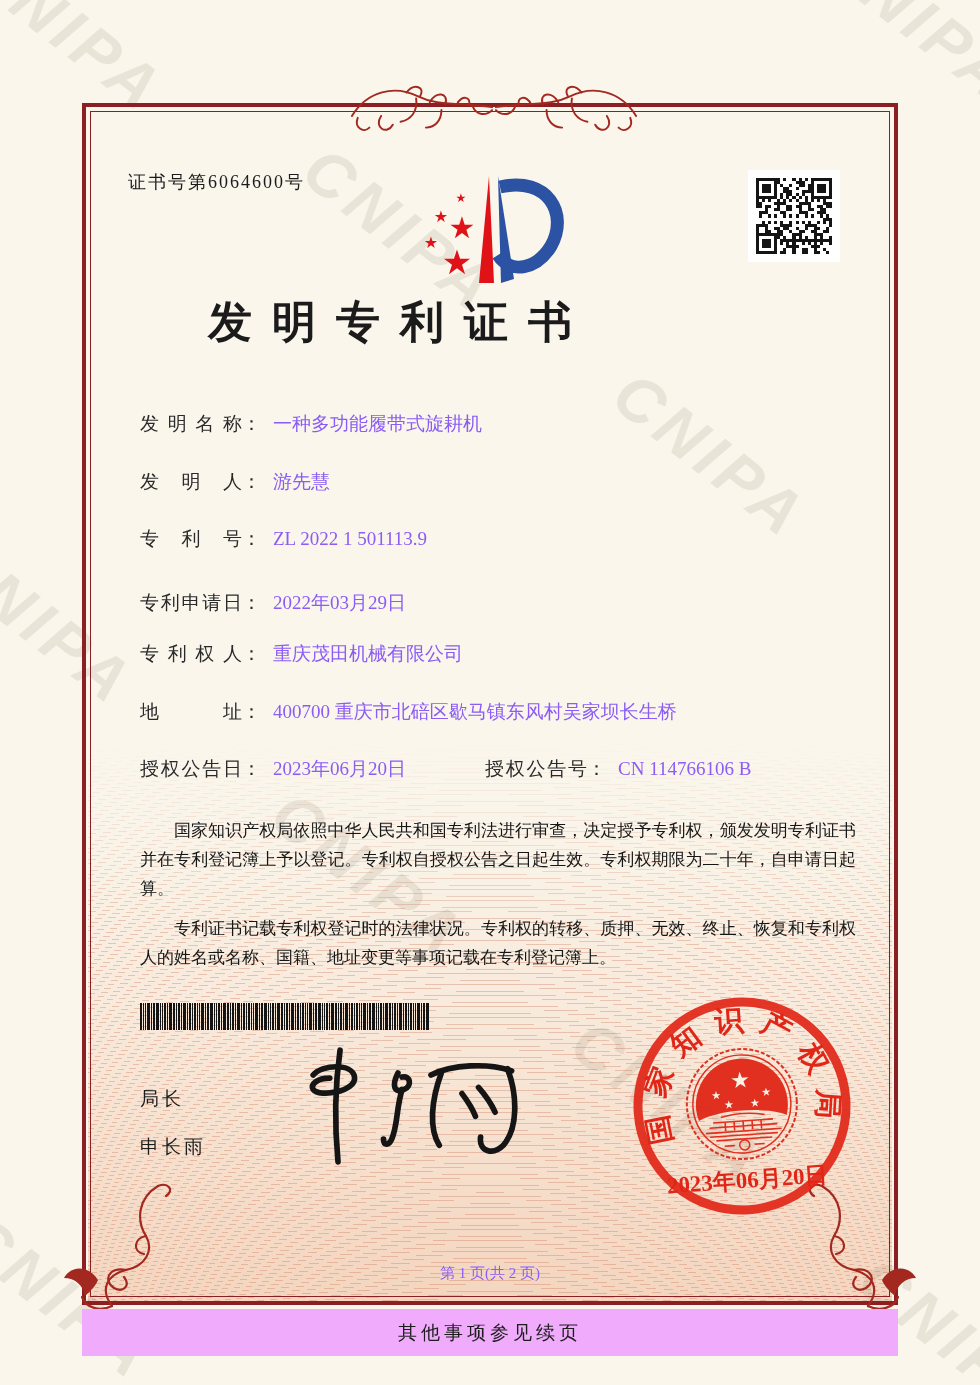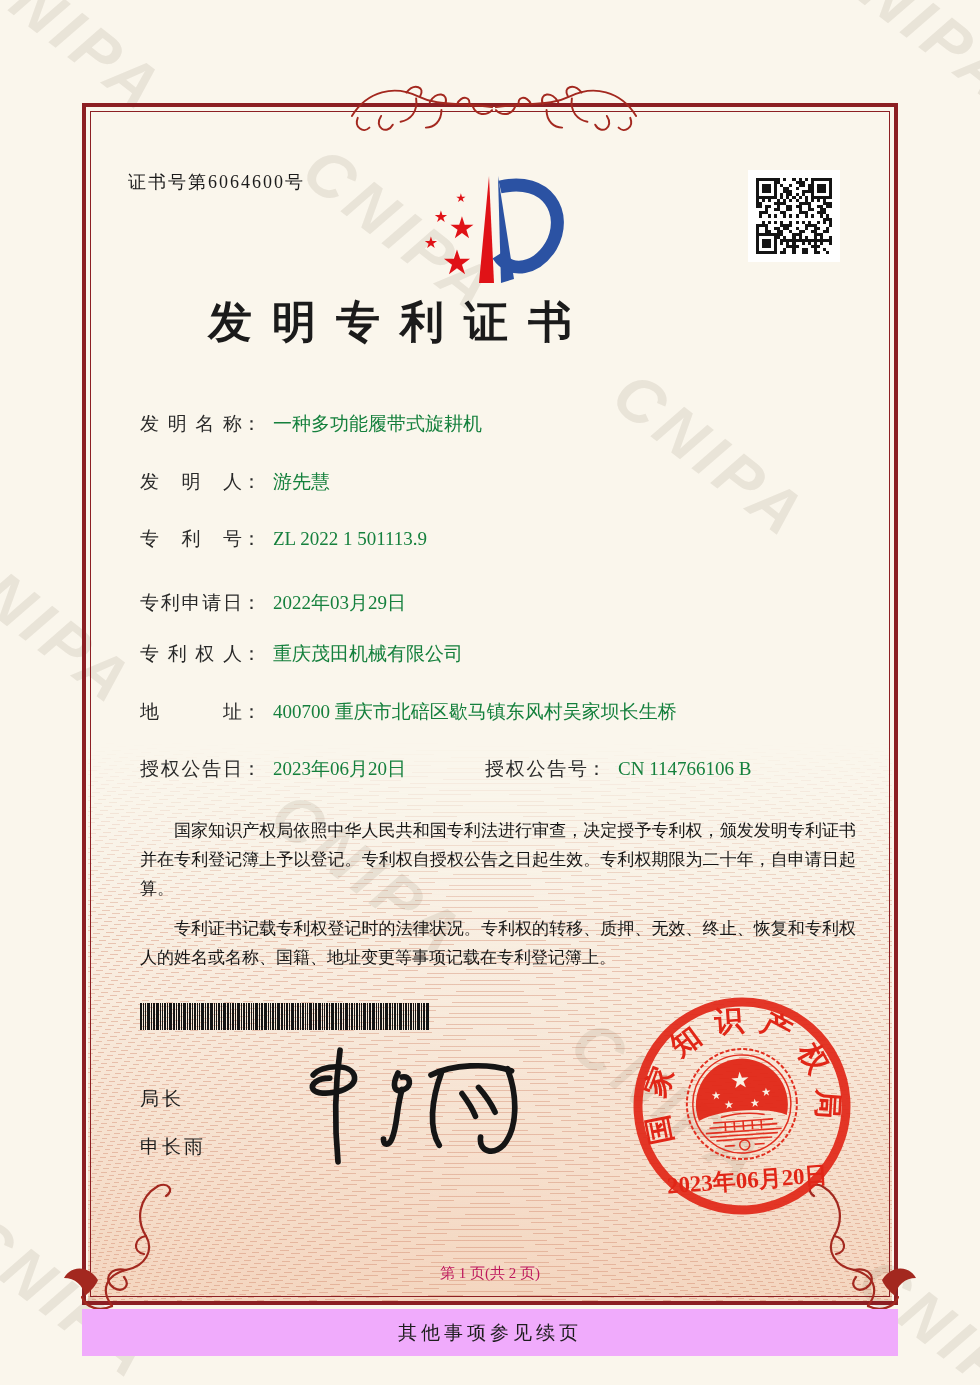--- a/index.html
+++ b/index.html
@@ -38,37 +38,37 @@
   .logo{position:absolute;left:410px;top:166px;width:160px;height:126px;z-index:5;}
   .qr-box{position:absolute;left:748px;top:170px;width:92px;height:92px;background:#fff;z-index:5;}
   .qr-box svg{position:absolute;left:8px;top:8px;width:76px;height:76px;}
   .title{position:absolute;left:0;width:780px;top:293px;text-align:center;z-index:5;
          font-size:44px;font-weight:700;letter-spacing:20px;text-indent:20px;}
 
   
   .frow{position:absolute;left:140px;z-index:5;font-size:19px;line-height:30px;white-space:nowrap;}
   .flabel{display:inline-block;width:102px;text-align:justify;text-align-last:justify;color:#2a2a2a;}
   .fcolon{margin-right:12px;color:#2a2a2a;}
-  .fvalue{color:#15803d;}
+  .fvalue{color:#8b5cf6;}
   .pair2{position:absolute;left:345px;top:0;}
 
   
   .body-text{position:absolute;left:140px;top:816px;width:716px;z-index:5;
              font-size:17px;line-height:29px;text-align:justify;color:#161616;}
   .body-text p{margin:0;text-indent:2em;}
   .body-text p + p{margin-top:11px;}
 
   
   .barcode{position:absolute;left:140px;top:1003px;width:292px;height:27px;z-index:5;}
   .director{position:absolute;left:140px;z-index:5;font-family:Liberation Sans, sans-serif;
             font-size:19px;letter-spacing:3px;color:#1d1d1d;}
   .director-title{top:1086px;} .director-name{top:1134px;}
   .sig{position:absolute;left:276px;top:1042px;width:248px;height:128px;z-index:5;}
   .seal{position:absolute;left:622px;top:986px;width:240px;height:240px;z-index:6;transform:rotate(-4deg);}
-  .page-info{position:absolute;left:0;width:980px;top:1264px;text-align:center;font-size:15px;z-index:5;color:#be185d;}
+  .page-info{position:absolute;left:0;width:980px;top:1264px;text-align:center;font-size:15px;z-index:5;color:#8b5cf6;}
 
   .bottom-strip{position:absolute;left:82px;top:1309px;width:816px;height:47px;background:#f0abfc;z-index:5;
                 display:flex;align-items:center;justify-content:center;}
   .note{font-size:19px;letter-spacing:4px;color:#1d1d1d;}
 </style>
 </head>
 <body>
 
 <div class="page">
 

